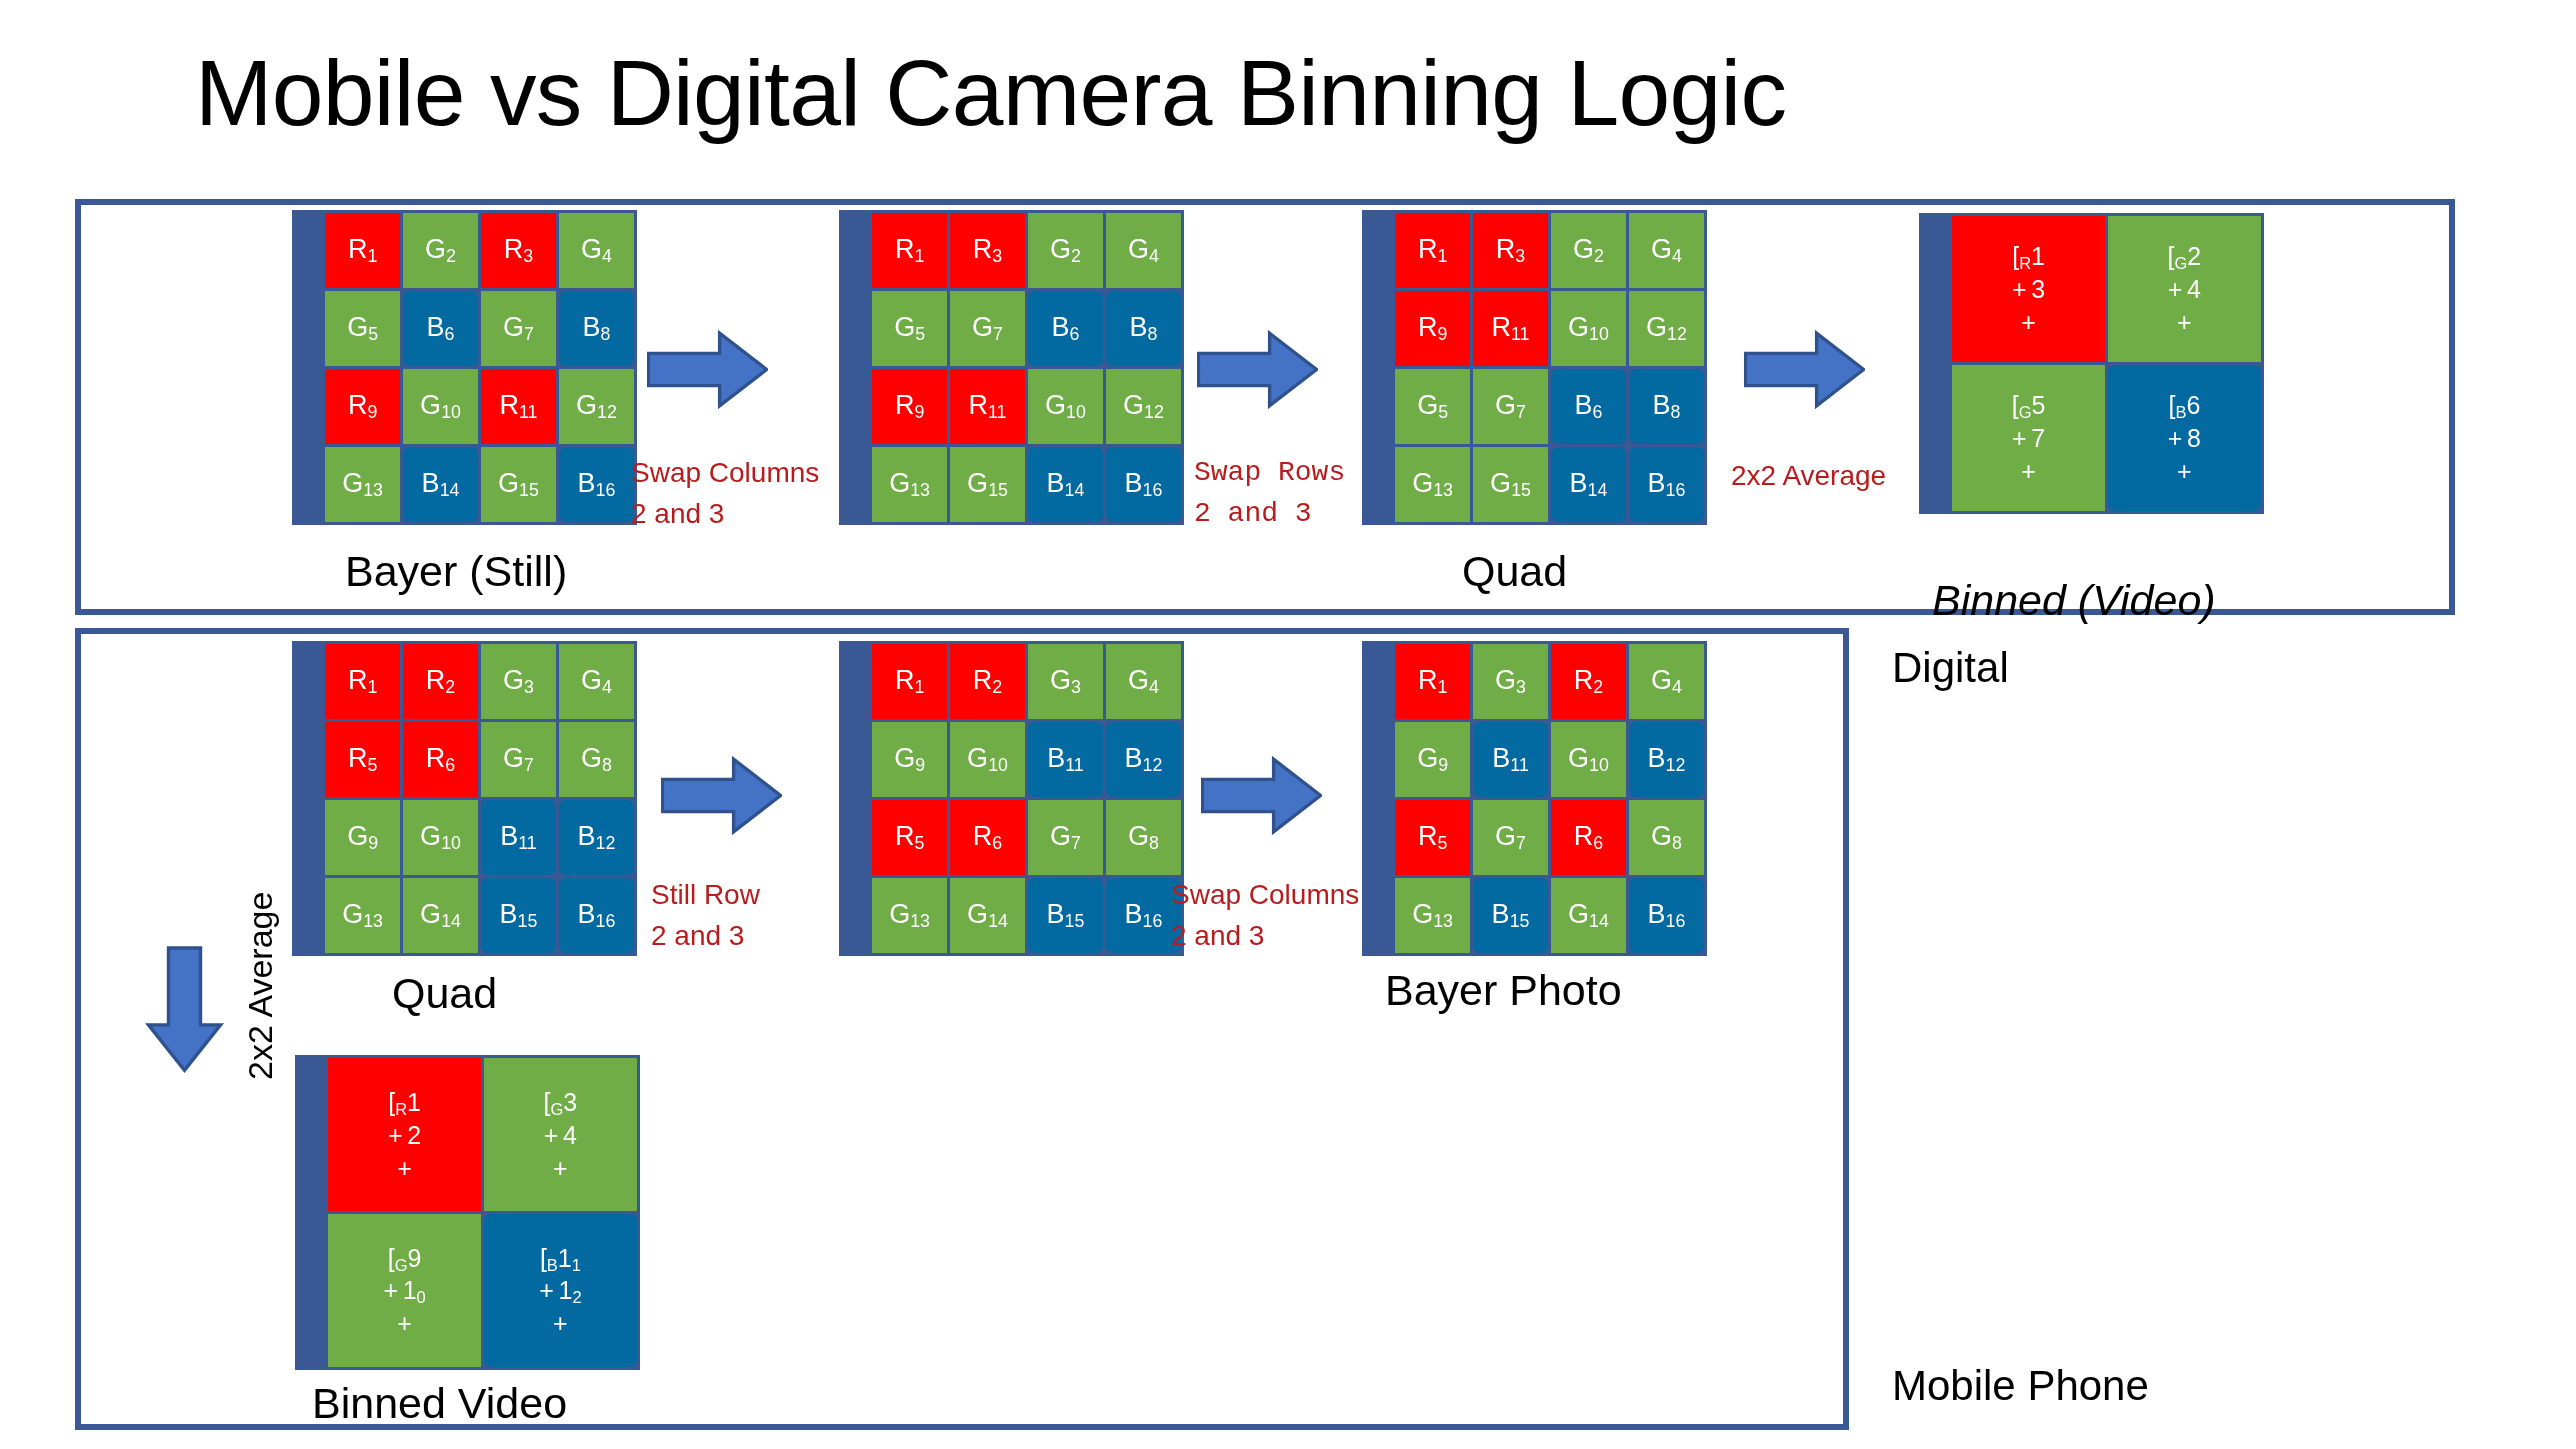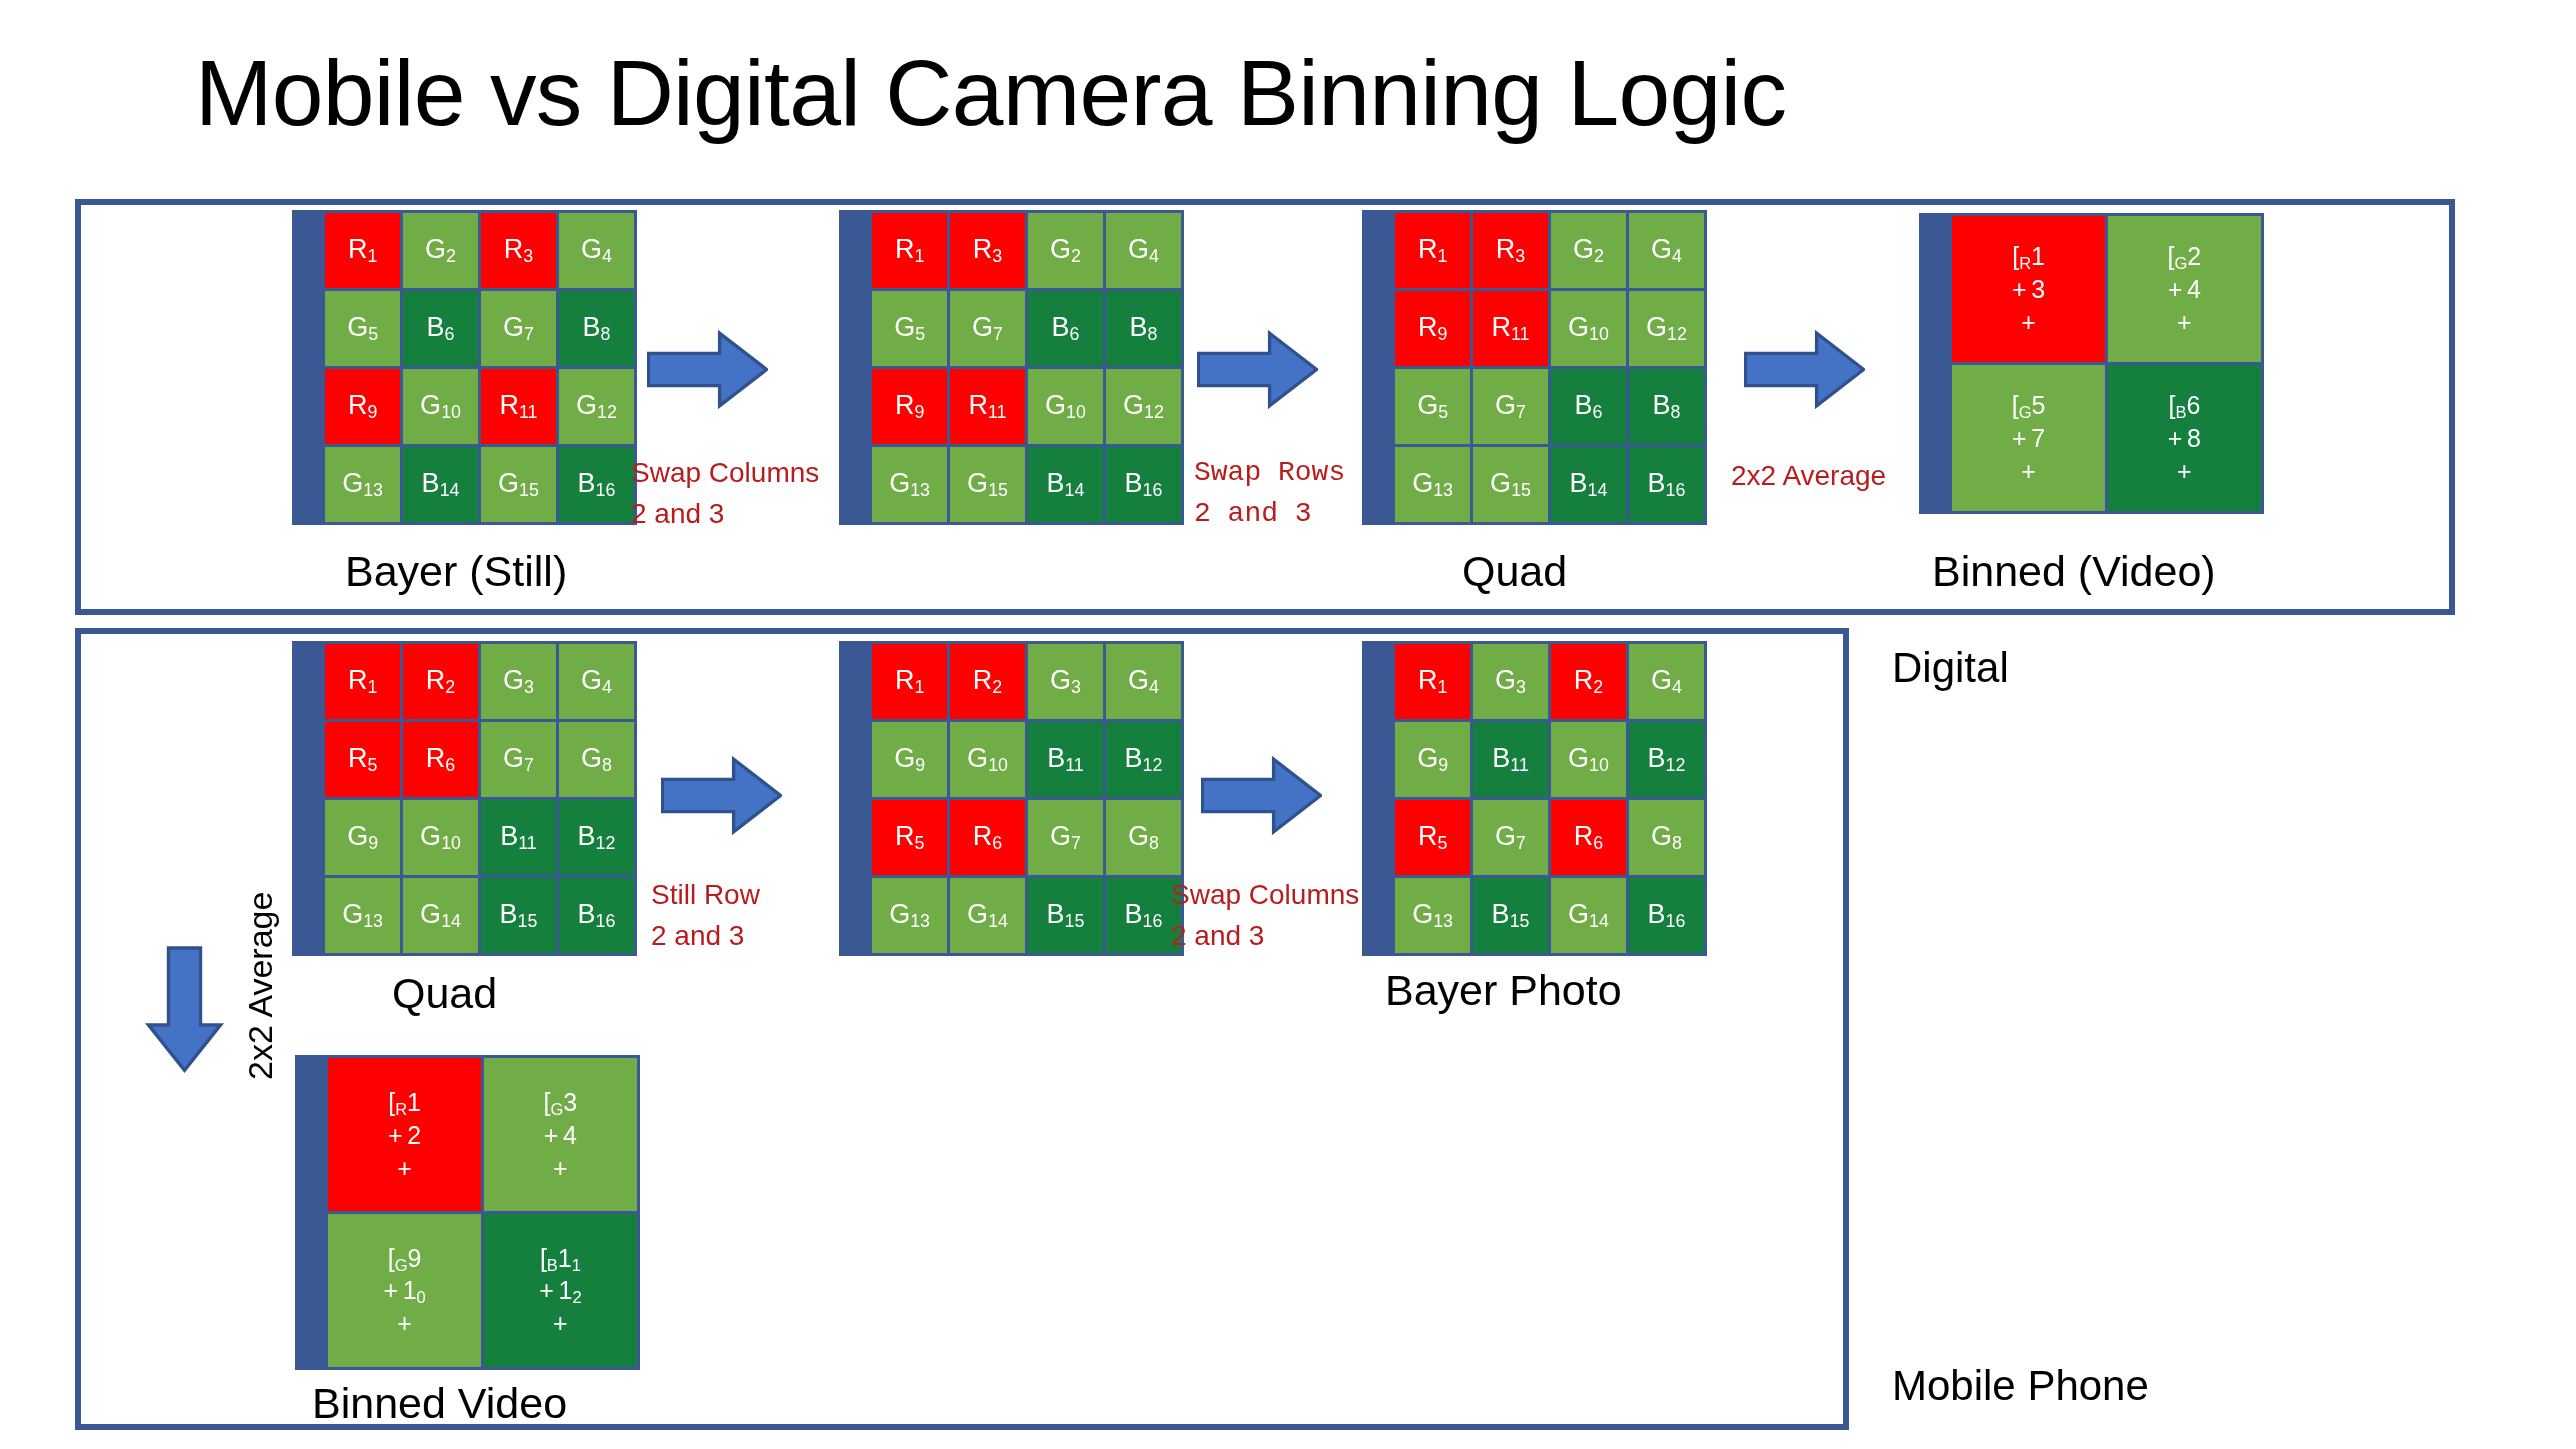--- a/index.html
+++ b/index.html
@@ -36,21 +36,21 @@
   .grid.g4{grid-template-columns:repeat(4,1fr);grid-template-rows:repeat(4,1fr);}
   .grid.g2{grid-template-columns:repeat(2,1fr);grid-template-rows:repeat(2,1fr);}
 
   .cell{
     display:flex;align-items:center;justify-content:center;
     color:#ffffff;font-size:27px;line-height:1.12;text-align:center;
     box-sizing:border-box;padding:1.3px;
   }
   .cell.R{background:#FF0000;}
   .cell.G{background:#70AD47;}
-  .cell.B{background:#15803d;}
+  .cell.B{background:#0369a1;border-radius:7px;}
   .cell sub{font-size:0.66em;vertical-align:-0.25em;}
 
   .cell.big{font-size:25px;line-height:1.2;}
 
   
   #grid-bayer-still {left:292px; top:210px; width:309px;height:309px;}
   #grid-swapcol-top {left:839px;top:210px; width:309px;height:309px;}
   #grid-quad-top    {left:1362px;top:210px; width:309px;height:309px;}
   #grid-binned-top  {left:1919px;top:213px; width:309px;height:295px;}
 
@@ -279,21 +279,21 @@
   <div class="step-label" style="left:1194px;top:453px;font-family:Liberation Mono, monospace;">
     <div>Swap Rows</div>
     <div>2 and 3</div>
   </div>
   <div class="step-label" style="left:1731px;top:456px;">
     <div>2x2 Average</div>
   </div>
 
   <div class="caption" style="left:345px;top:547px;">Bayer (Still)</div>
   <div class="caption" style="left:1462px;top:547px;">Quad</div>
-  <div class="caption" style="left:1932px;top:547px;">Binned (Video)</div>
+  <div class="caption" style="left:1932px;top:576px;font-style:italic;">Binned (Video)</div>
 
   <div class="grid g4" id="grid-quad-bot">
       <div class="cell R">
         <span>R<sub>1</sub></span>
       </div>
       <div class="cell R">
         <span>R<sub>2</sub></span>
       </div>
       <div class="cell G">
         <span>G<sub>3</sub></span>

